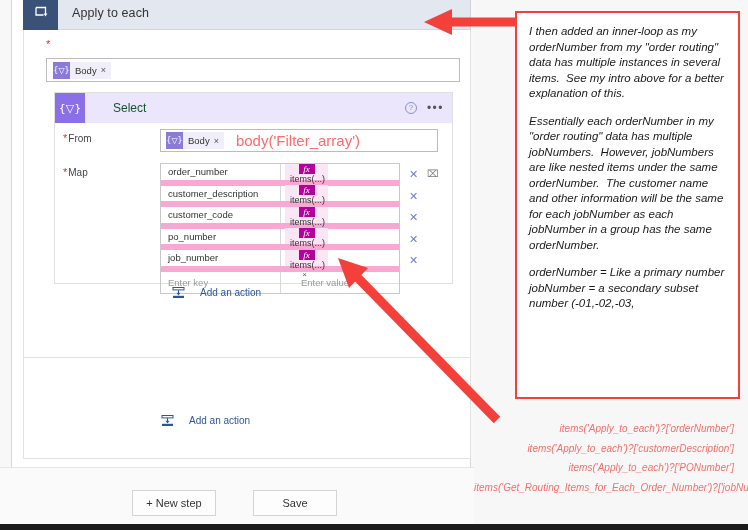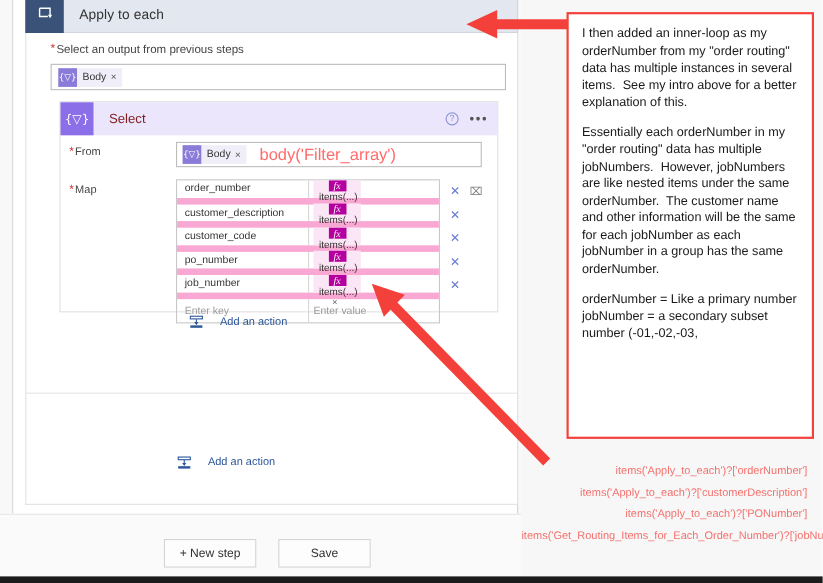--- a/index.html
+++ b/index.html
@@ -142,22 +142,22 @@
     width: 30px; height: 30px;
     flex: 0 0 30px;
     background: #8a6fe8;
     color: #fff;
     display: flex; align-items: center; justify-content: center;
     font-size: 11px;
     font-family: "DejaVu Sans", sans-serif;
   }
   .select-title {
     font-size: 12px;
-    color: #7f1d1d;
-    margin-left: 14px;
+    color: #14532d;
+    margin-left: 28px;
   }
   .select-actions {
     position: absolute;
     right: 8px; top: 0; height: 30px;
     display: flex; align-items: center; gap: 10px;
   }
   .help-ico {
     width: 12px; height: 12px;
     border: 1px solid #8a8fd4;
     border-radius: 50%;
@@ -196,21 +196,21 @@
     left: 105px; top: 40px;
     width: 240px;
     border: 1px solid #c8c8c8;
   }
   .map-row {
     display: flex;
     height: 21.5px;
     border-bottom: 6px solid #f9a8d4;
     position: relative;
   }
-  .map-row:last-child { border-bottom: none; }
+  .map-row:last-child { border-bottom: none; gap: 16px; }
   .map-key {
     width: 120px;
     border-right: 1px solid #d8d8d8;
     font-size: 9.5px;
     color: #333;
     display: flex; align-items: center;
     padding-left: 7px;
   }
   .map-val {
     flex: 1;
@@ -282,36 +282,37 @@
     position: absolute;
     top: 22px;
     height: 26px;
     background: #fdfdfd;
     border: 1px solid #d4d4d4;
     font-size: 11px;
     color: #333;
     display: flex; align-items: center; justify-content: center;
     font-family: "Liberation Sans", sans-serif;
   }
-  #btn-new-step { left: 149px; width: 84px; }
+  #btn-new-step { left: 132px; width: 84px; }
   #btn-save     { left: 253px; width: 84px; }
 
   .bottom-bar {
     position: absolute;
     left: 0; top: 524px;
     width: 748px; height: 6px;
     background: #1b1b1b;
   }
 
   
   #right-pane {
     position: absolute;
     left: 474px; top: 0;
     width: 274px; height: 530px;
     background: #f7f7f7;
+    font-style: italic;
   }
   .callout {
     position: absolute;
     left: 41px; top: 11px;
     width: 225px; height: 388px;
     background: #ffffff;
     border: 2px solid #f4403a;
     padding: 11px 10px 0 12px;
   }
   .callout p {
@@ -361,21 +362,20 @@
             <path d="M12.5 12.6 L10.6 9.4 L14.4 9.4 Z" fill="#ffffff"></path>
           </svg>
         </div>
         <div class="aoe-title">Apply to each</div>
       </div>
 
       <div class="aoe-body">
 
         <div class="field-label">
           <span class="req">*</span>
-          <span>Select an output from previous steps</span>
         </div>
 
         <div class="picker-box">
           <span class="token">
             <span class="tk-ico">{▽}</span>
             <span class="tk-label">Body</span>
             <span class="tk-x">×</span>
           </span>
         </div>
 

